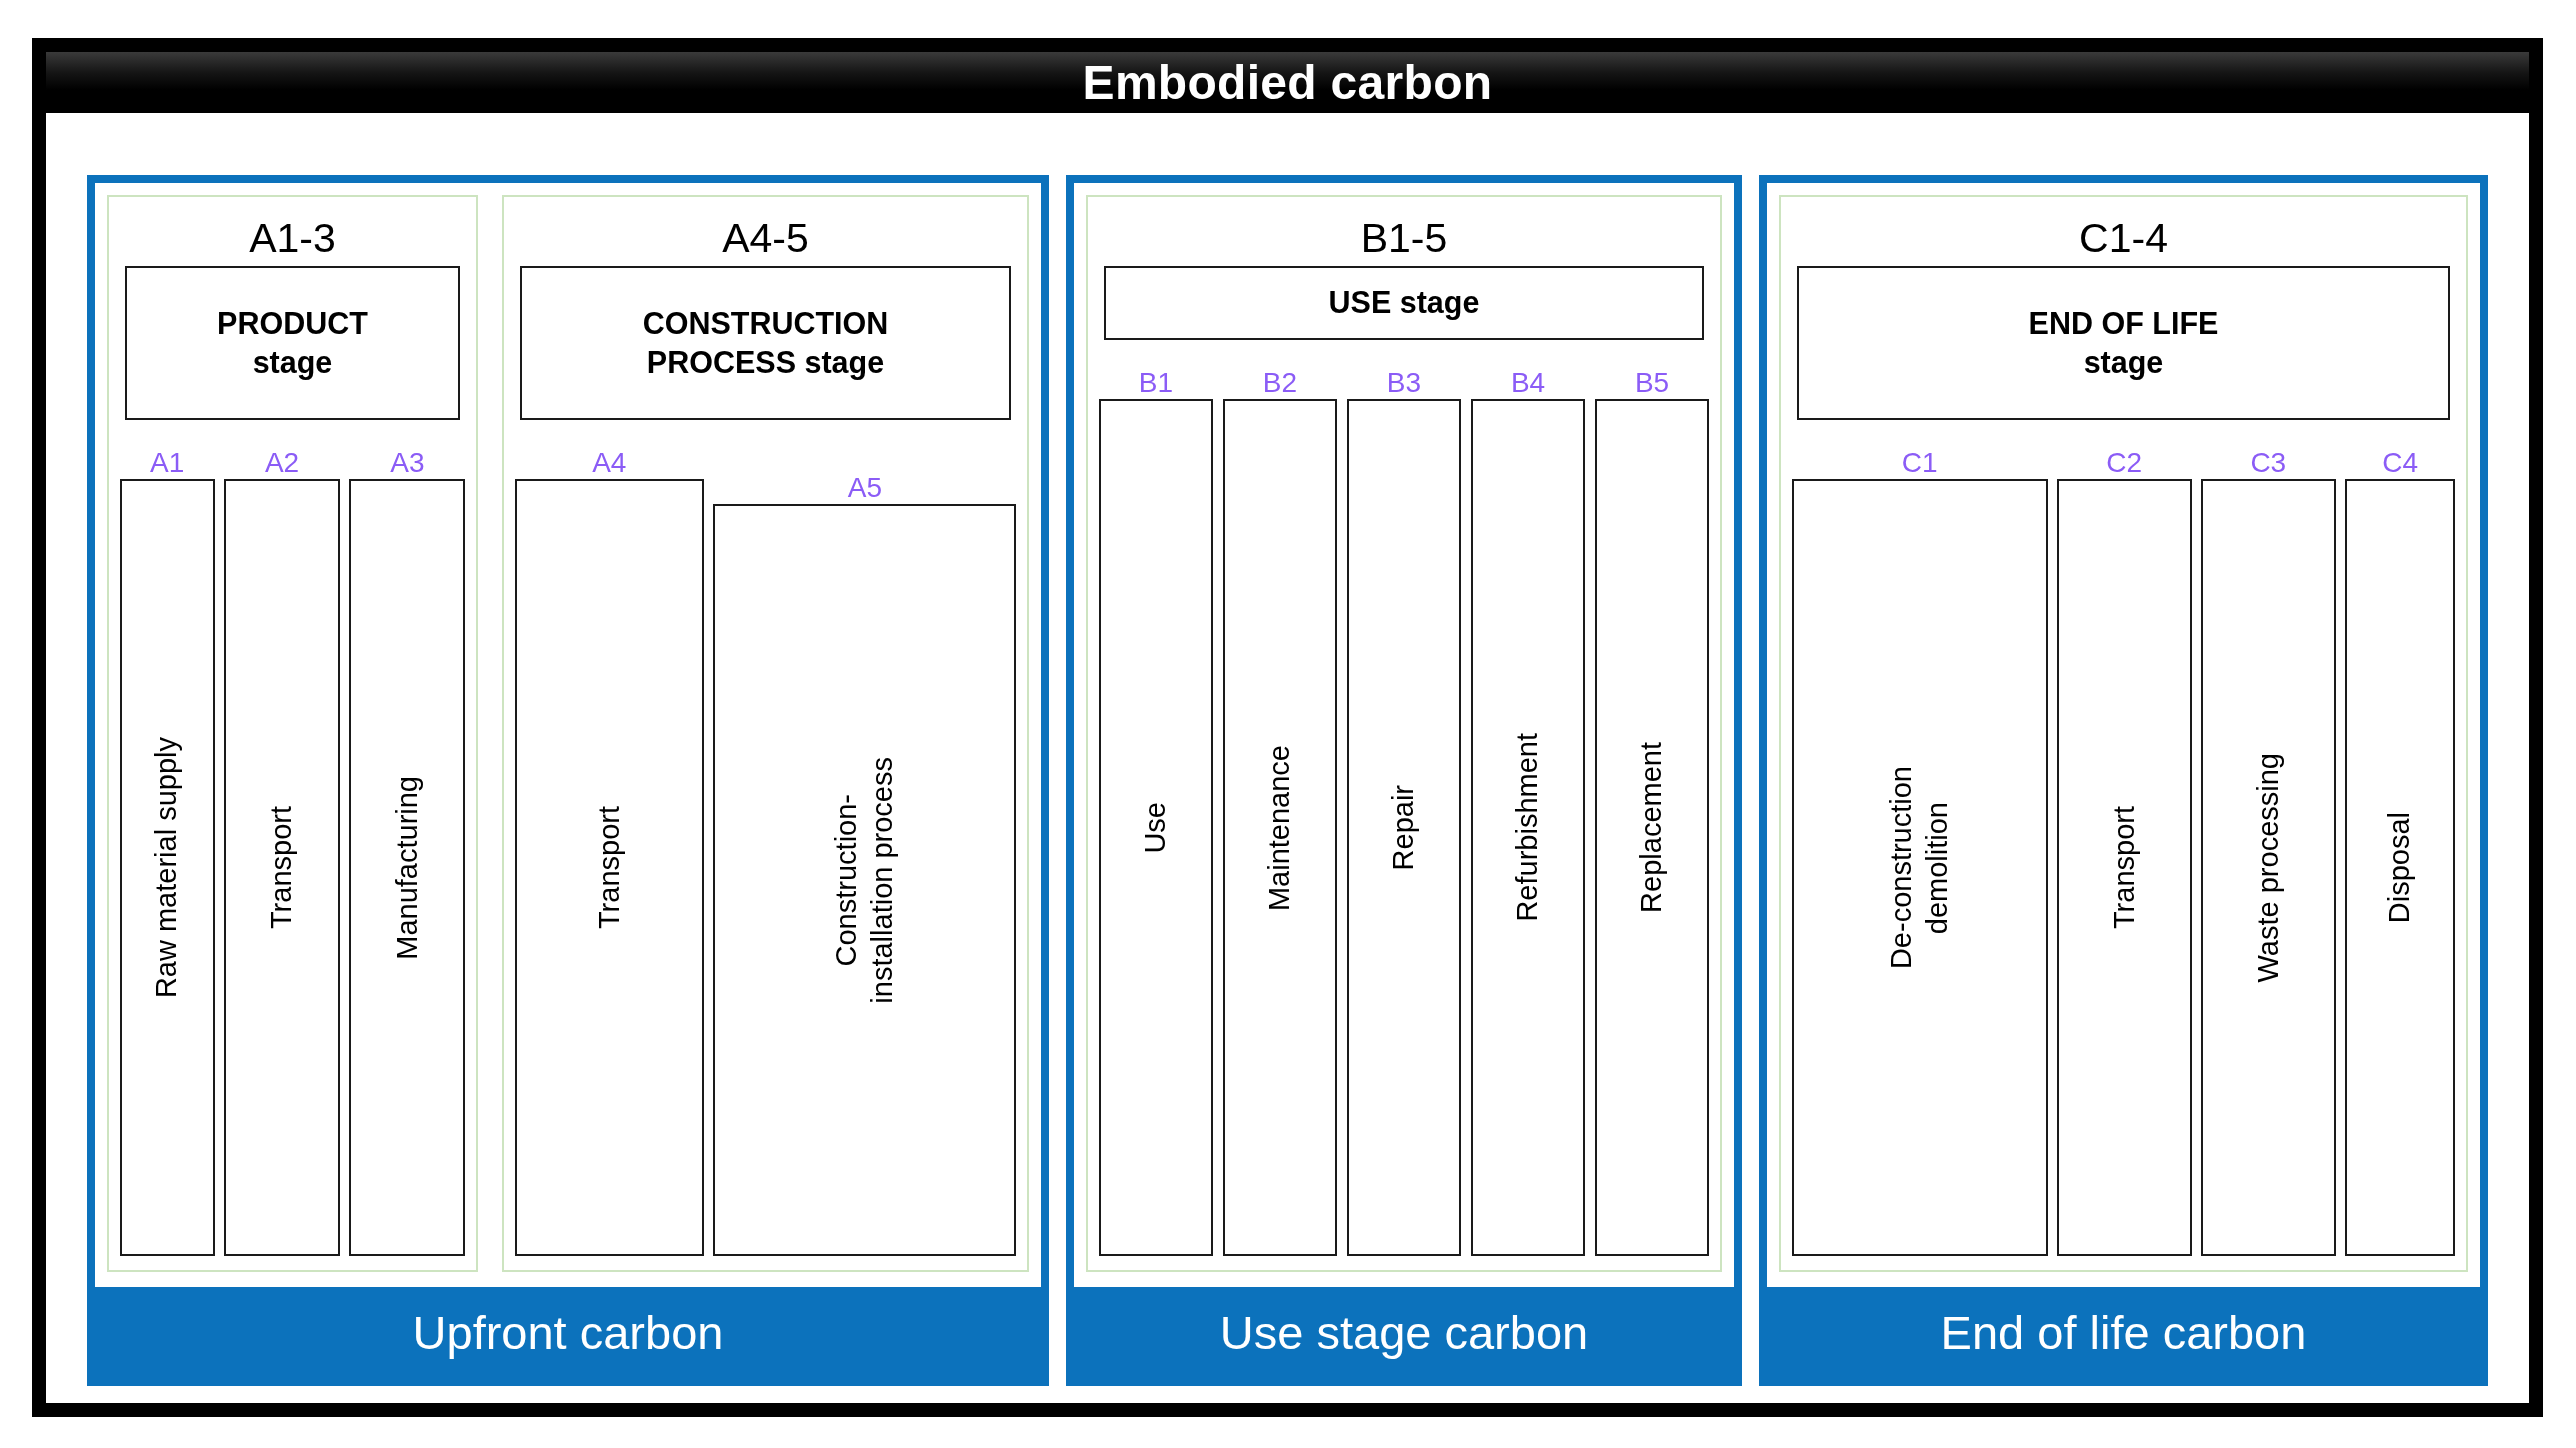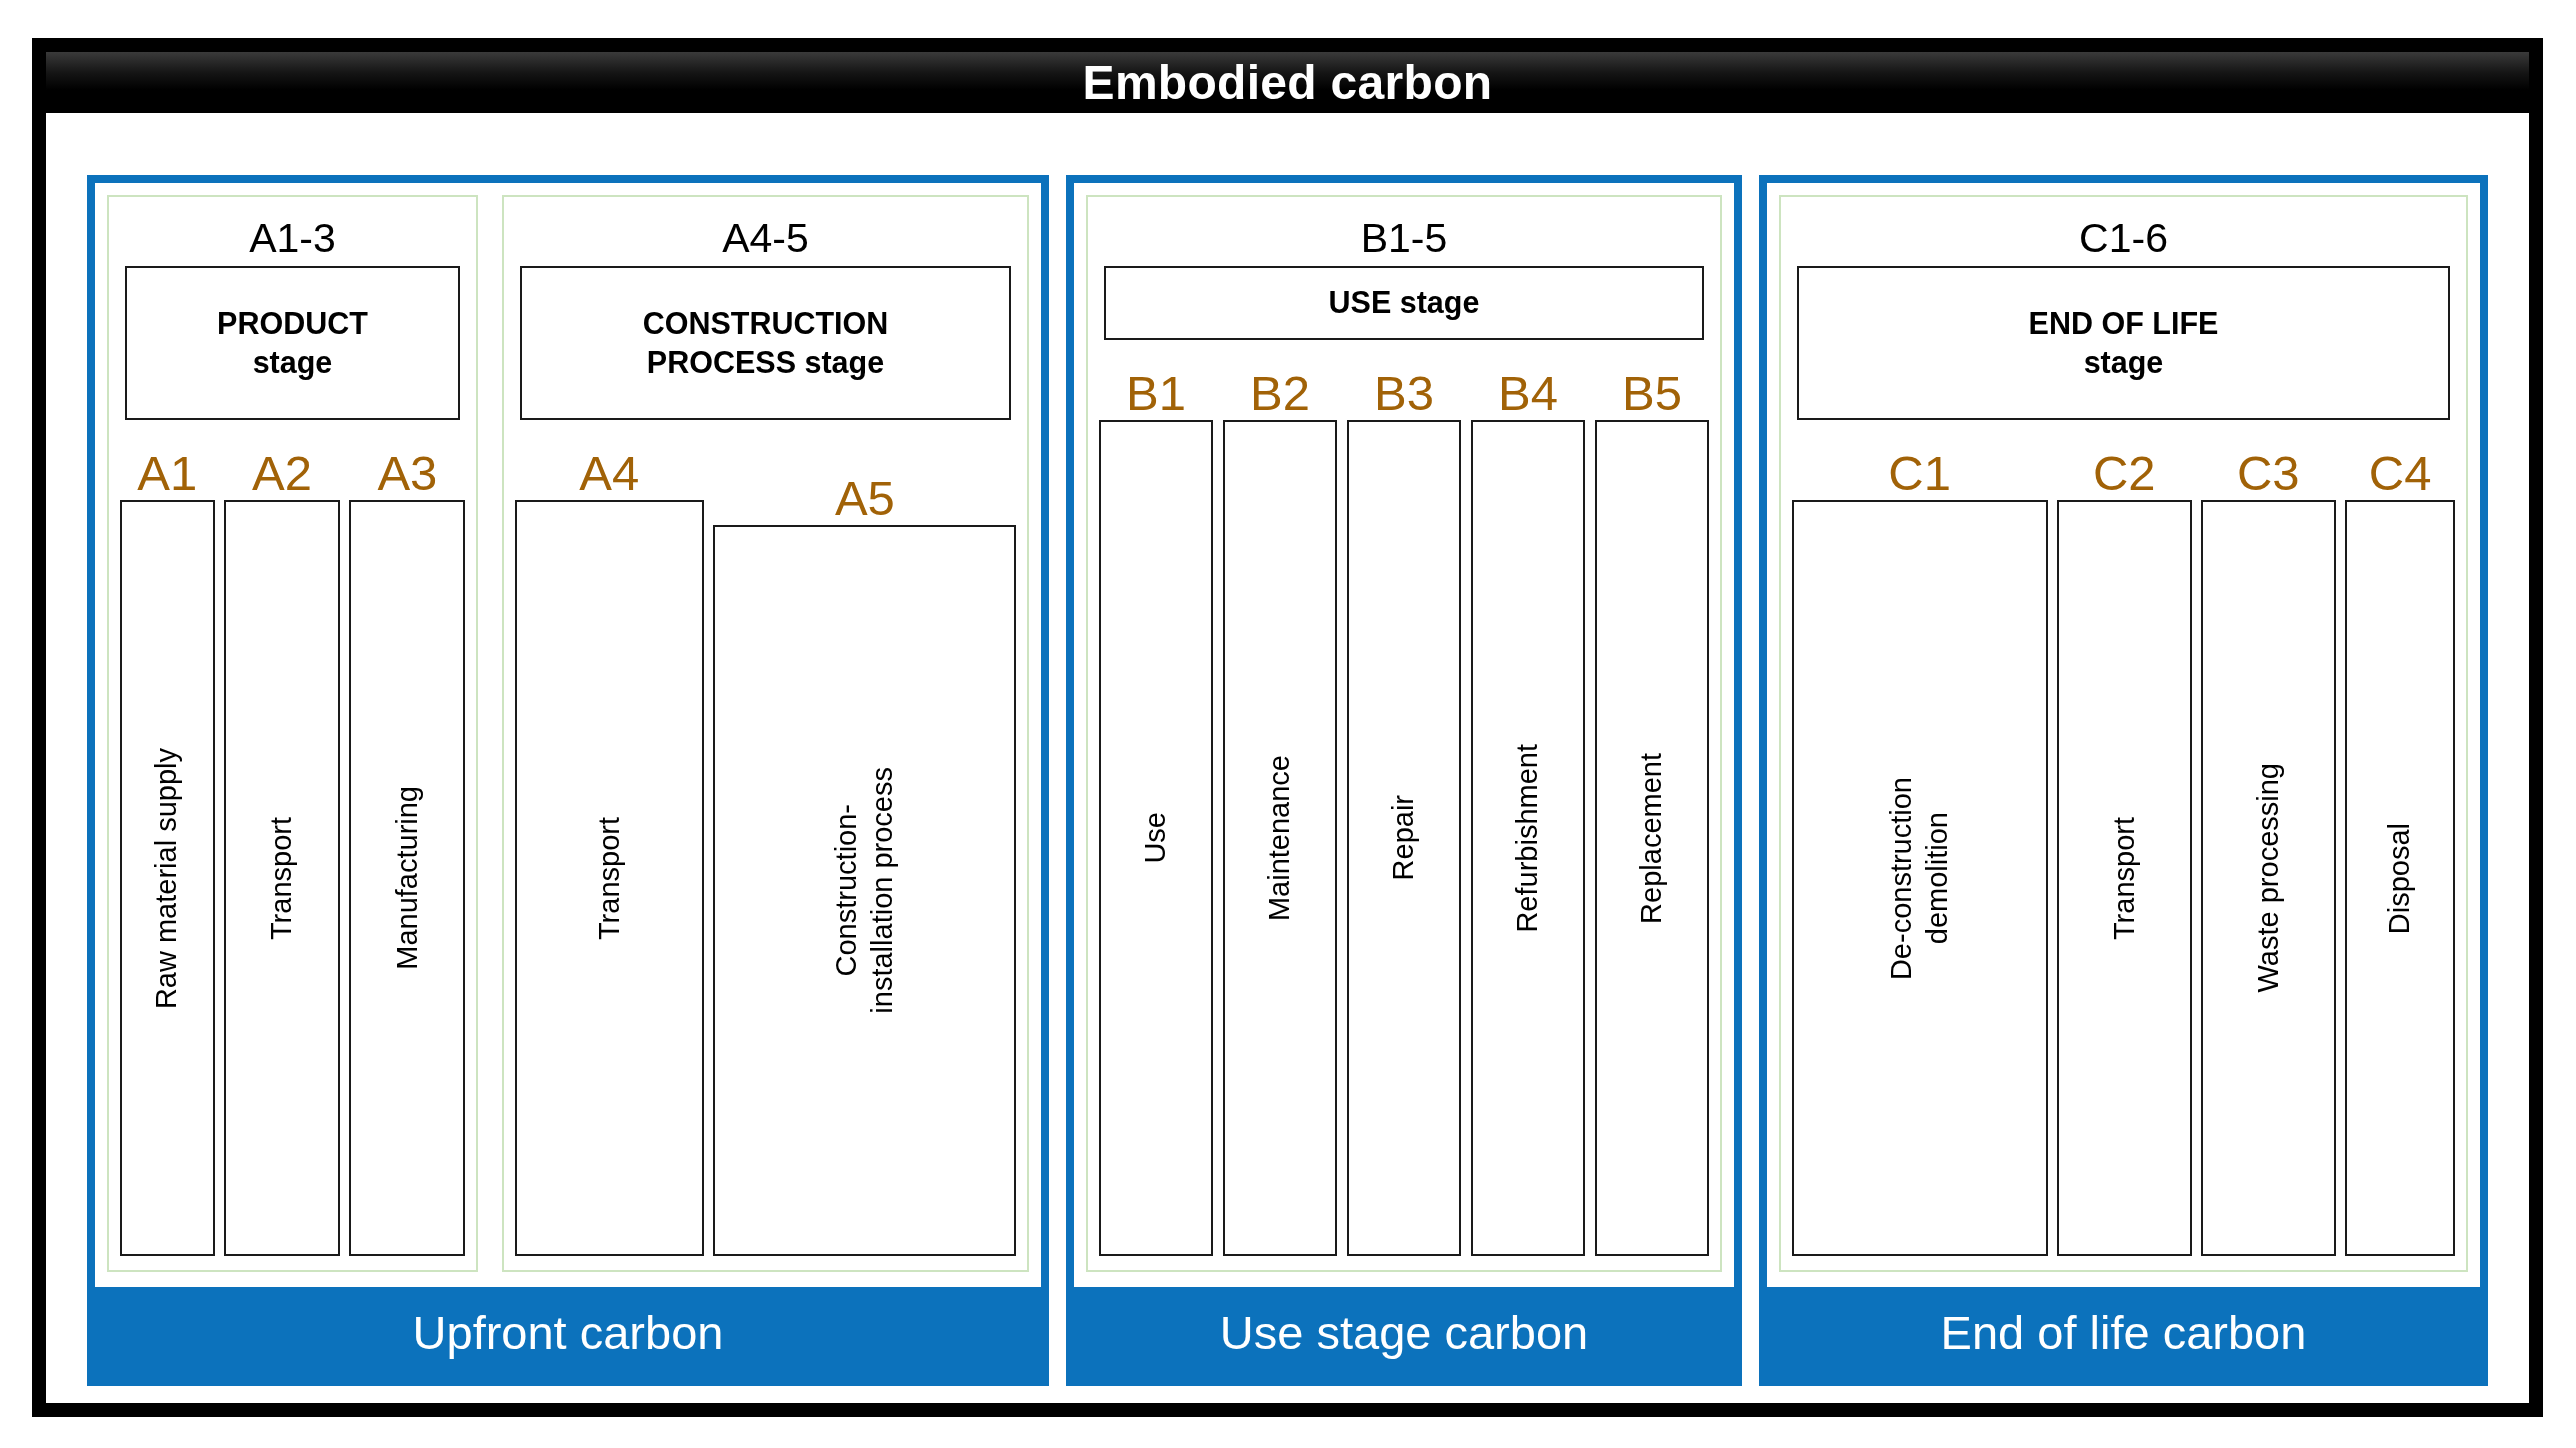--- a/index.html
+++ b/index.html
@@ -143,23 +143,23 @@
     min-height: 0;
   }
   .substage {
     flex: 1 1 0;
     display: flex;
     flex-direction: column;
     min-width: 0;
   }
   .substage-code {
     text-align: center;
-    font-size: 49px;
+    font-size: 28px;
     line-height: 1.0;
-    color: #a16207;
+    color: #8b5cf6;
     margin-bottom: 2.7px;
     white-space: nowrap;
   }
   .substage-box {
     flex: 1 1 auto;
     box-sizing: border-box;
     border: 2.7px solid #1a1a1a;
     background: #ffffff;
     position: relative;
     overflow: hidden;
@@ -305,21 +305,21 @@
               </div>
             </div>
           </div>
         </div>
         <div class="panel-footer">Use stage carbon</div>
       </div>
 
       <div class="panel" id="panel-eol">
         <div class="panel-content">
           <div class="stage-group" id="group-c14">
-            <div class="group-code">C1-6</div>
+            <div class="group-code">C1-4</div>
             <div class="stage-name-box tall">
               <span>END OF LIFE</span>
               <span>stage</span>
             </div>
             <div class="substages">
               <div class="substage w-xwide">
                 <div class="substage-code">C1</div>
                 <div class="substage-box">
                   <span class="vlabel">De-construction</span>
                   <span class="vlabel">demolition</span>

